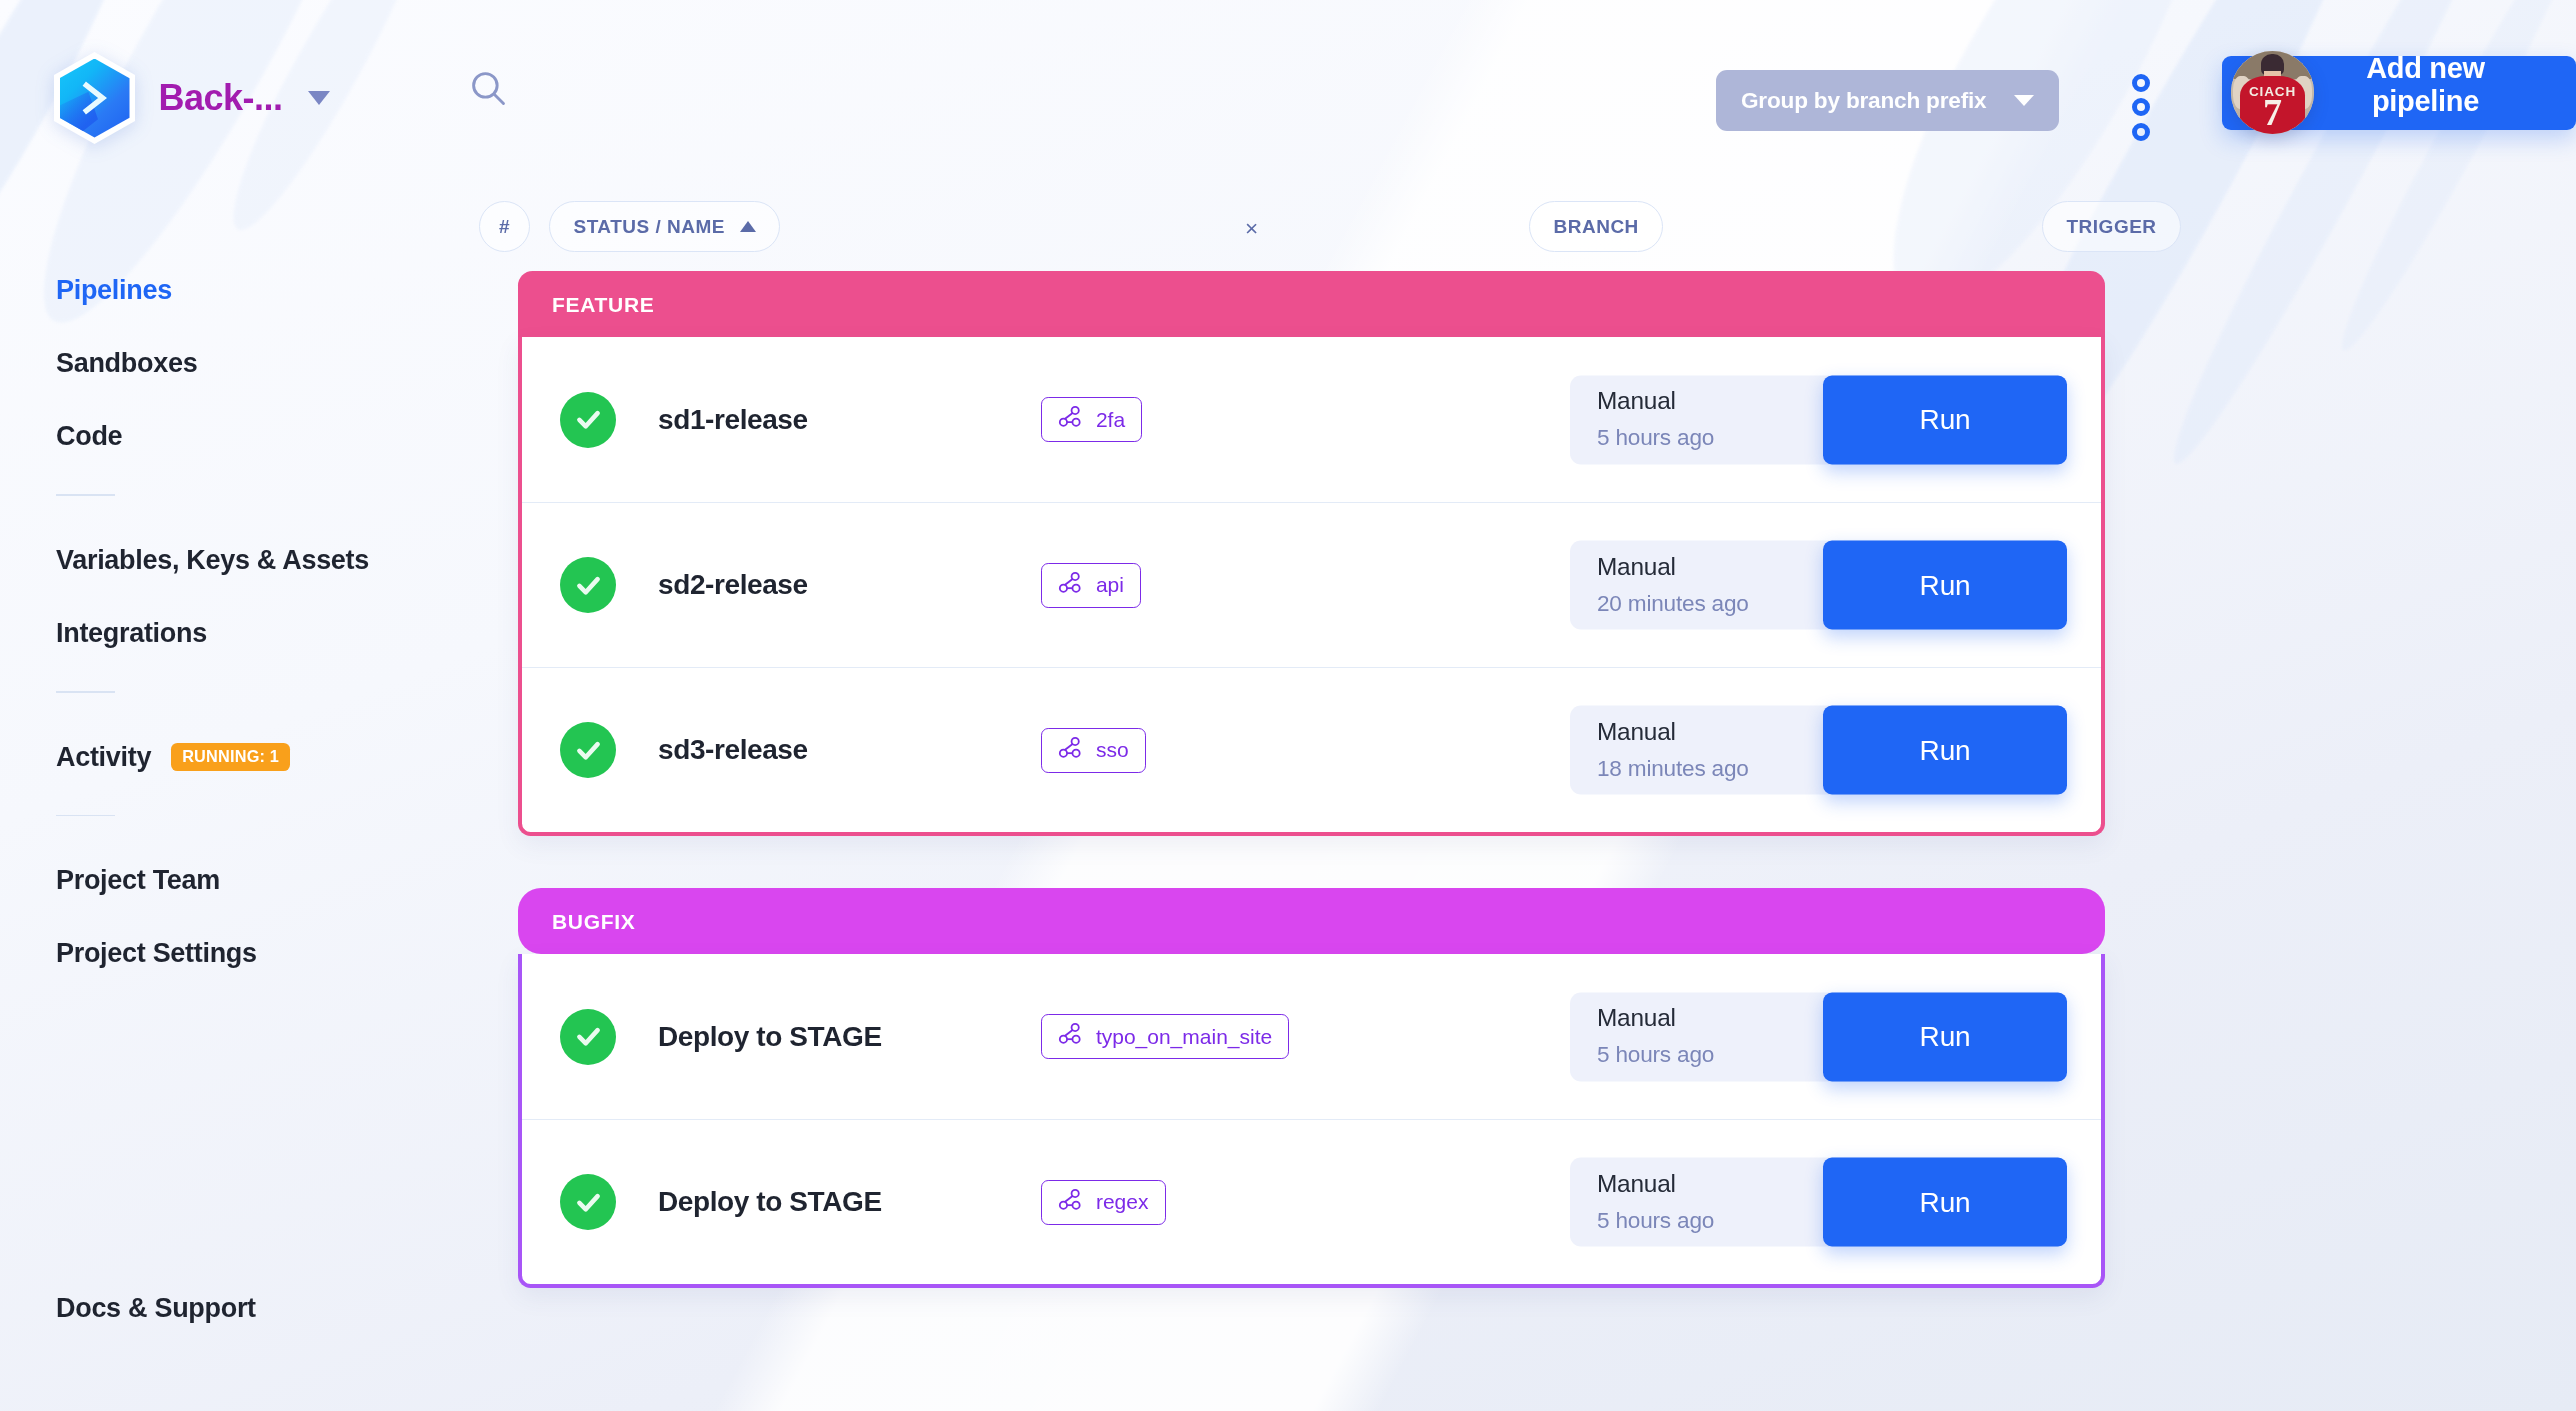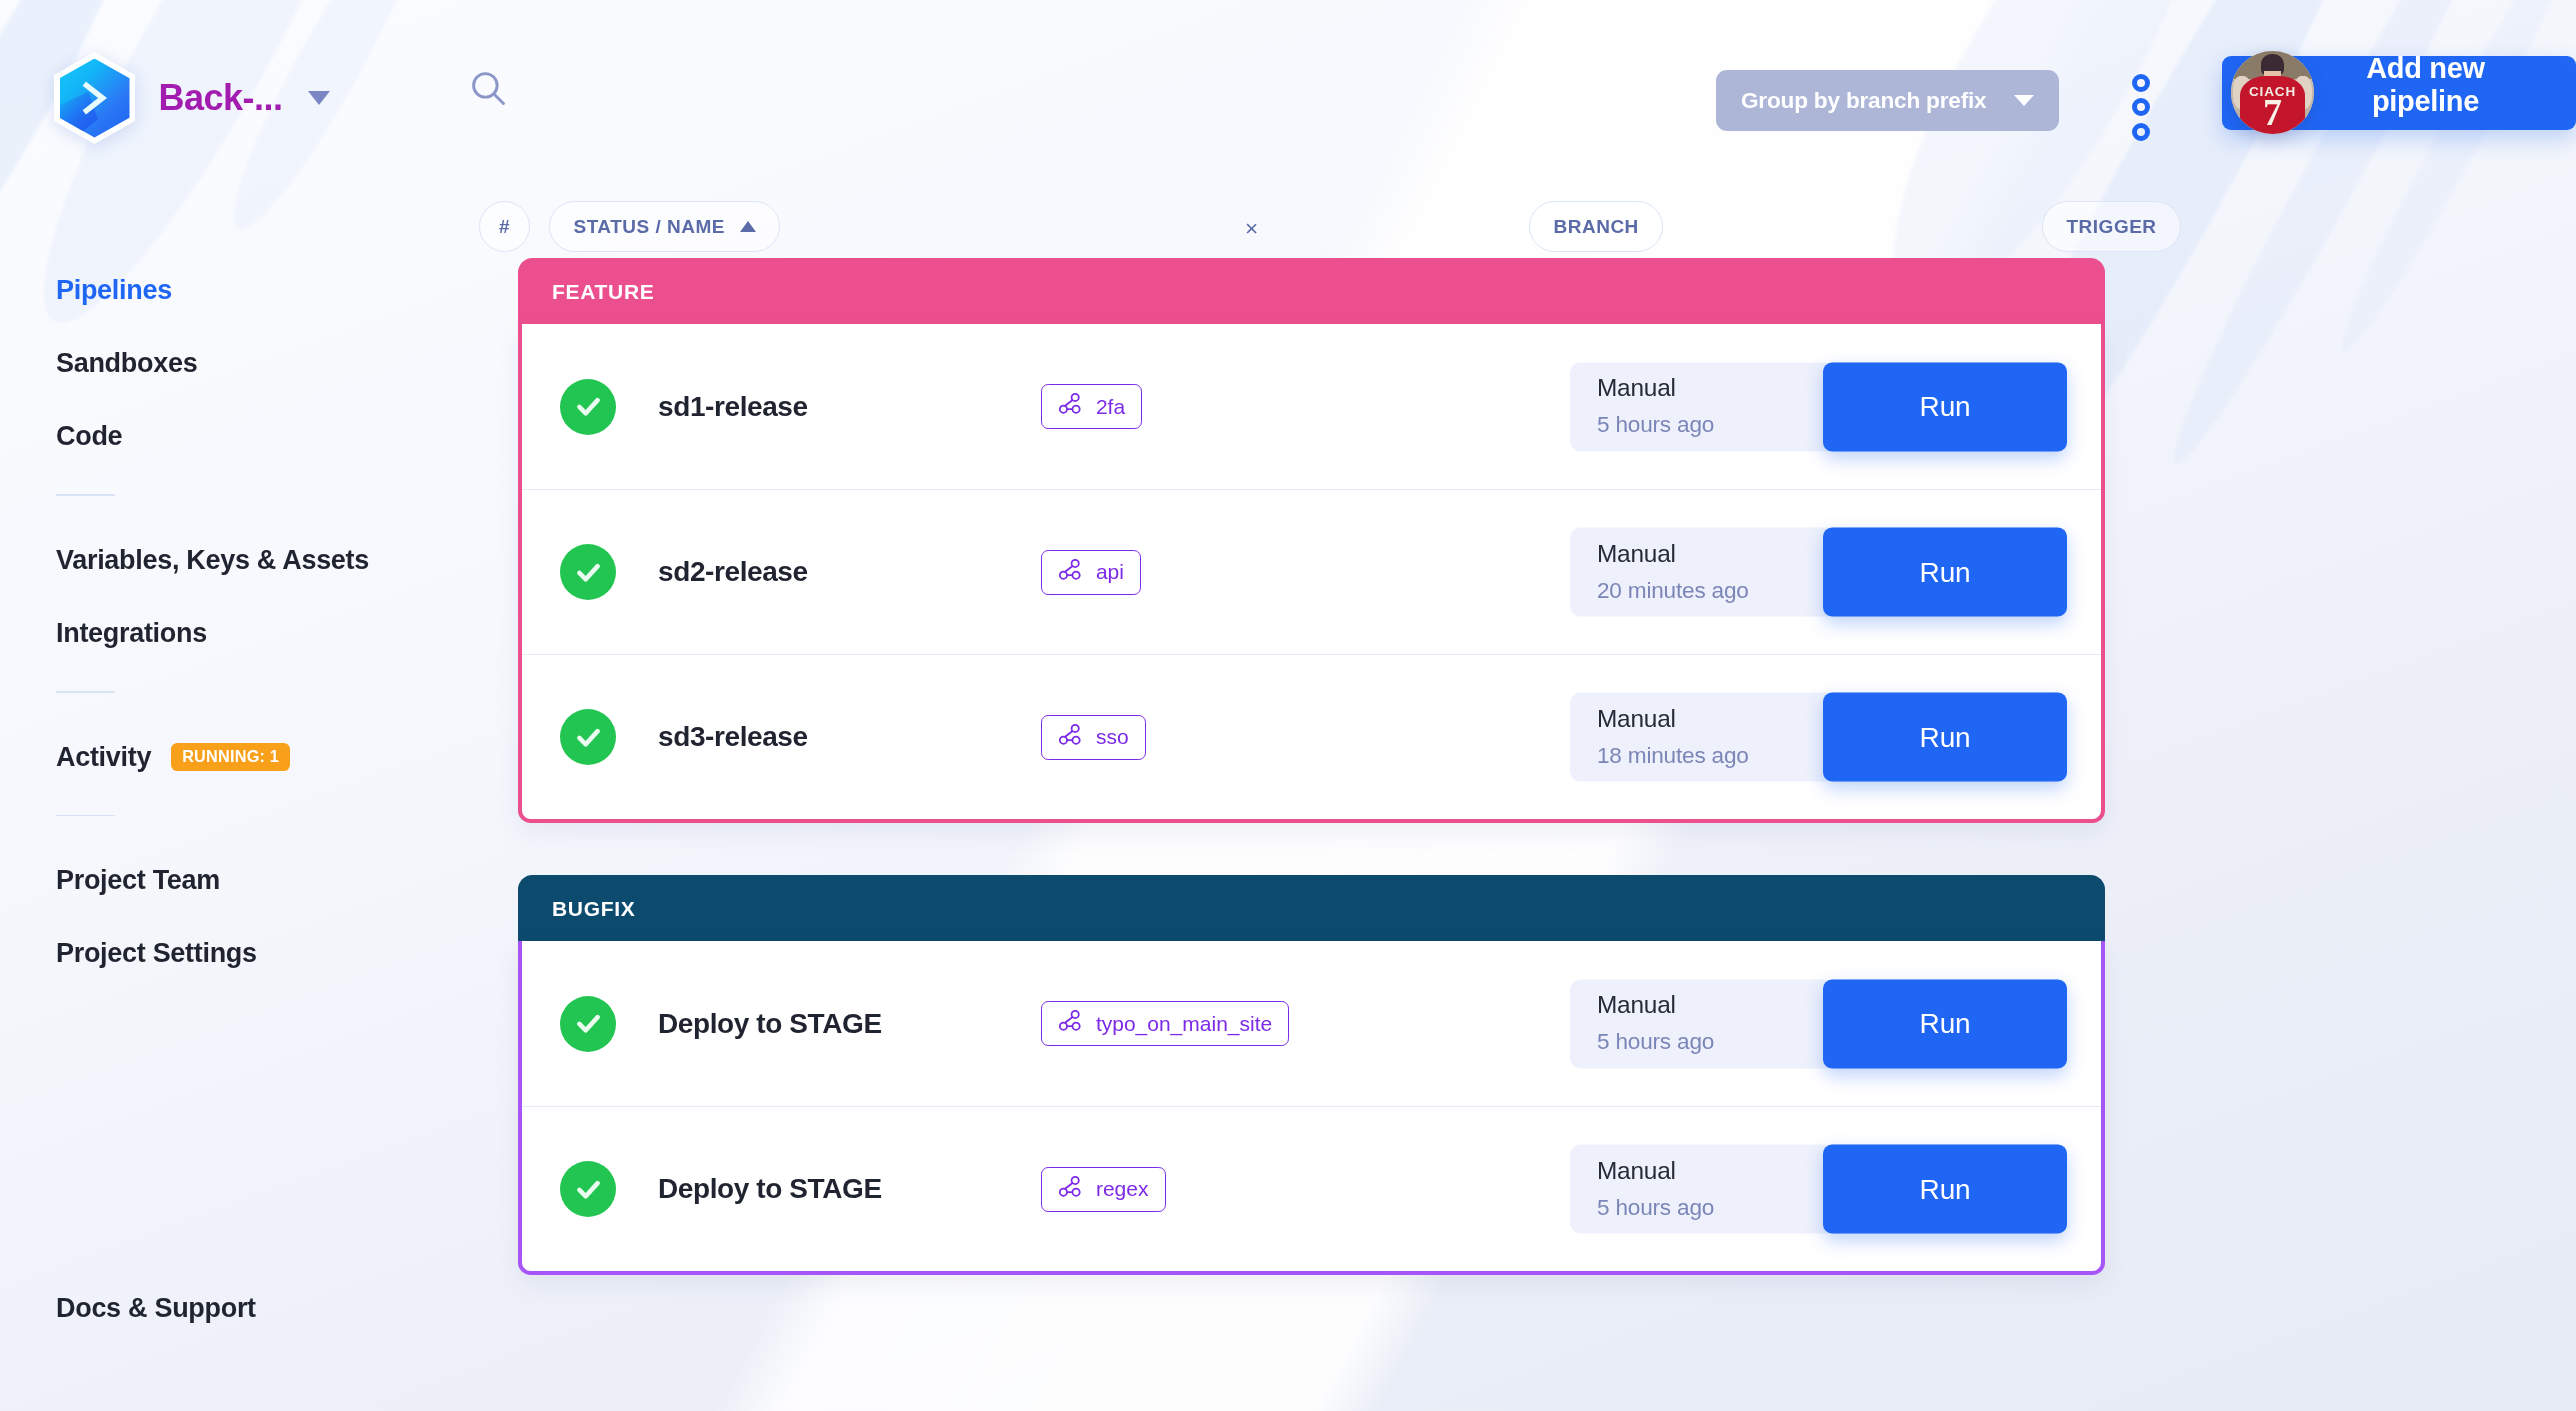--- a/index.html
+++ b/index.html
@@ -180,21 +180,21 @@
     border-bottom: 11px solid #5b6ba8;
   }
   .pill-x {
     position: absolute; left: 775px; top: 14.5px; color: #5b6ba8;
     font-size: 22.6px; cursor: pointer; font-weight: 400;
   }
   .pill.branch { left: 1059px; }
   .pill.trigger { left: 1572px; }
 
   
-  #content { position: absolute; left: 470px; top: 258px; width: 1635px; z-index: 2; padding-left: 48px; }
+  #content { position: absolute; left: 470px; top: 271px; width: 1635px; z-index: 2; padding-left: 48px; }
   .group { margin-bottom: 52px; }
   .group-head {
     border-radius: 14.5px 14.5px 0 0;
     padding: 22px 0 20px 34px;
     color: #fff; font-size: 21px; font-weight: 700; letter-spacing: 0.7px;
   }
   .group-body {
     background: #fff;
     border-radius: 0 0 12.6px 12.6px;
     border: 4.5px solid transparent; border-top: 0;
@@ -451,21 +451,21 @@
             <div class="trig-text">
               <div class="trig-title">Manual</div>
               <div class="trig-time">18 minutes ago</div>
             </div>
             <button class="run-btn">Run</button>
           </div>
         </div>
       </div>
     </div>
     <div class="group">
-      <div class="group-head" style="background: #0c4a6e;"><span>BUGFIX</span></div>
+      <div class="group-head" style="background: #d946ef; border-radius: 23px;"><span>BUGFIX</span></div>
       <div class="group-body" style="border-color: rgb(168, 85, 247);">
         <div class="row">
           <div class="status-dot">
             <svg width="31" height="31" viewBox="0 0 34 34">
               <path d="M7 17.5 L14 24.5 L27 10" fill="none" stroke="#eafbf0" stroke-width="5" stroke-linecap="round" stroke-linejoin="round"></path>
             </svg>
           </div>
           <div class="row-name">Deploy to STAGE</div>
           <div class="branch-badge">
             <span><svg width="23.5" height="23.5" viewBox="0 0 26 26">

